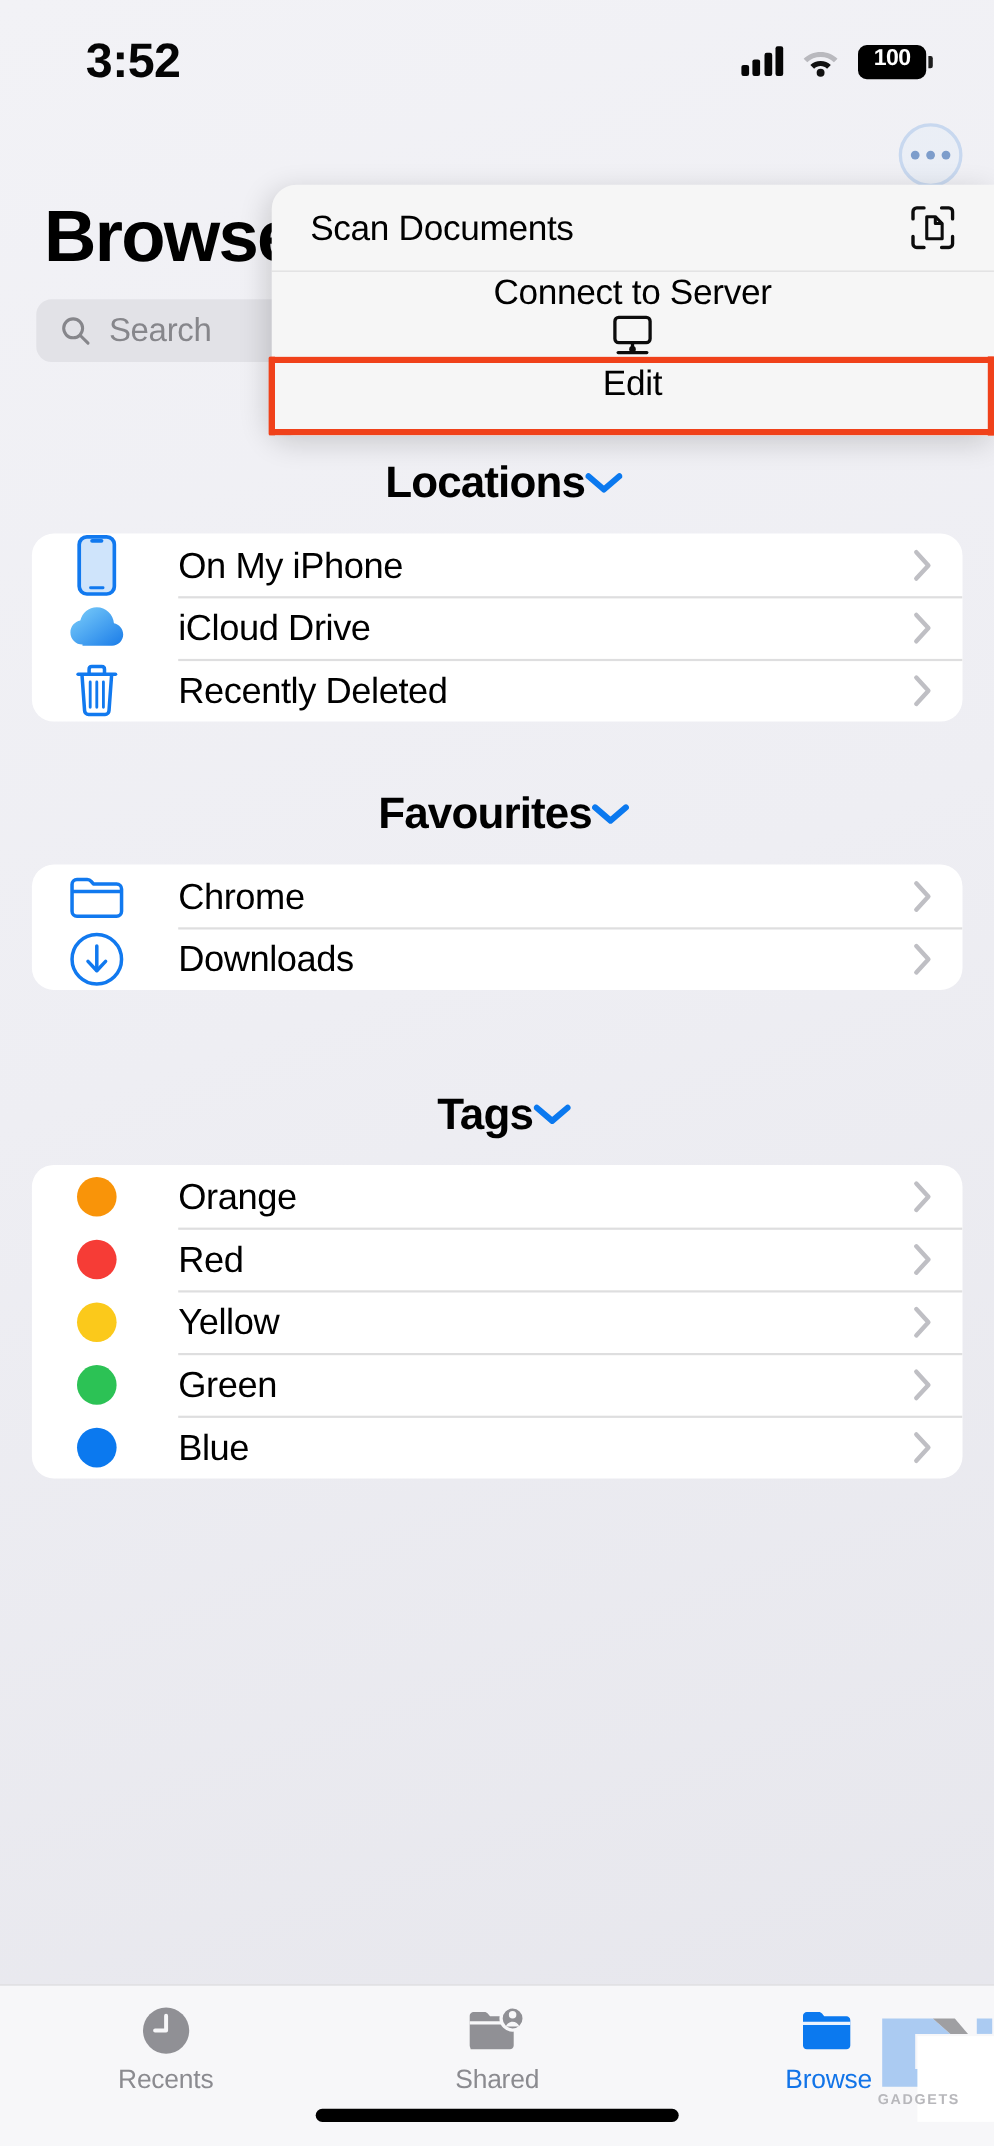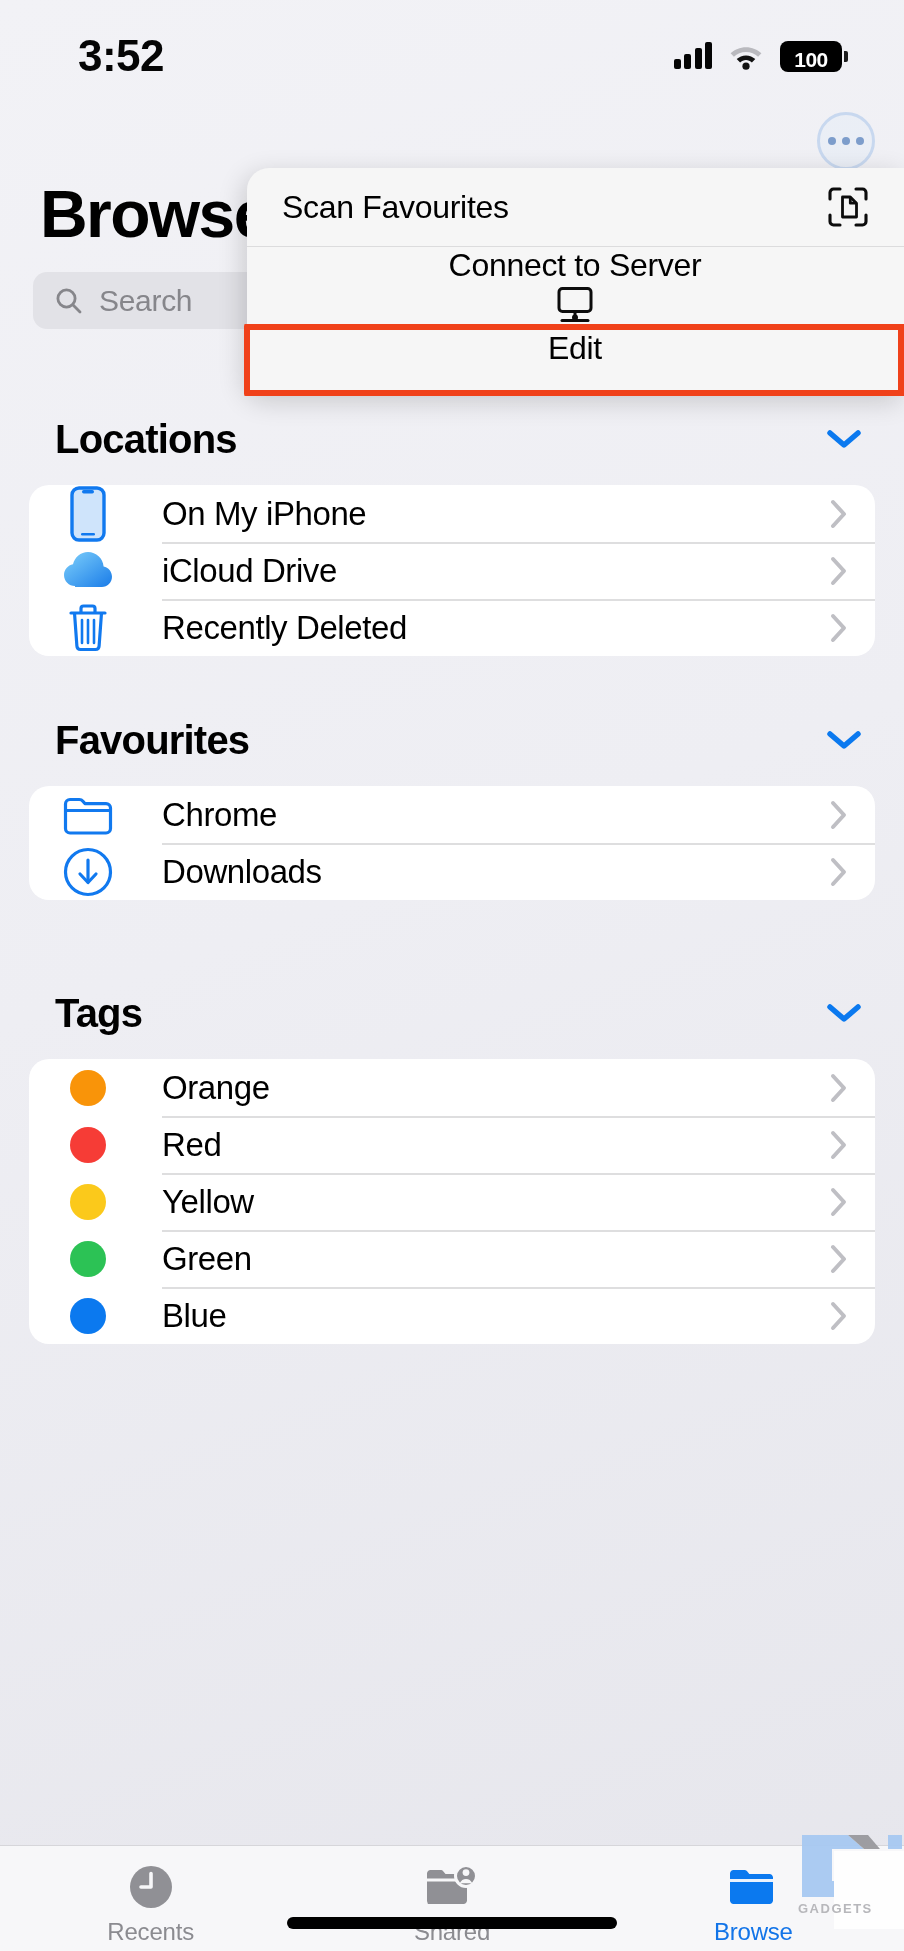--- a/index.html
+++ b/index.html
@@ -48,21 +48,21 @@
   .cellular span:nth-child(3) { height: 21px; }
   .cellular span:nth-child(4) { height: 27px; }
 
   .wifi-icon { width: 36px; height: 27px; }
   .battery-wrap { display: flex; align-items: center; }
   .battery-body {
     width: 62px; height: 31px;
     background: #000;
     border-radius: 8px;
     display: flex;
-    align-items: flex-end;
+    align-items: flex-start;
     justify-content: center;
   }
   .battery-body span {
     color: #fff;
     font-size: 21px;
     font-weight: 700;
     letter-spacing: -0.5px;
   }
   .battery-tip {
     width: 4px; height: 11px;
@@ -161,21 +161,21 @@
     position: absolute;
     top: -6px; right: 0;
     width: 6px; height: calc(100% + 12px);
     background: #f0411a;
   }
 
   
   .section-header {
     display: flex;
     align-items: center;
-    justify-content: space-between;
+    justify-content: center;
     padding: 0 43px 0 55px;
     height: 56px;
   }
   .section-title {
     font-size: 40px;
     font-weight: 700;
     color: #000;
     letter-spacing: -0.8px;
   }
   .chevron-down { width: 34px; height: 20px; }
@@ -223,21 +223,21 @@
 
   
   #locations-section { position: absolute; top: 411px; left: 0; width: 904px; }
   #favourites-section { position: absolute; top: 712px; left: 0; width: 904px; }
   #tags-section { position: absolute; top: 985px; left: 0; width: 904px; }
 
   
   .tab-bar {
     position: absolute;
     left: 0; bottom: 0;
-    width: 904px; height: 106px;
+    width: 904px; height: 147px;
     background: #f7f7f9;
     border-top: 1.5px solid #d6d6da;
     display: flex;
     align-items: flex-start;
     padding-top: 17px;
     z-index: 40;
   }
   .tab {
     flex: 1;
     display: flex;
@@ -471,21 +471,21 @@
           <polyline points="3,3 14,15 3,27" fill="none" stroke="#bfbfc4" stroke-width="4" stroke-linecap="round" stroke-linejoin="round"></polyline>
         </svg>
       </div>
 
     </div>
   </div>
 
   <div class="context-menu">
 
     <div class="menu-item">
-      <span class="menu-item-label">Scan Favourites</span>
+      <span class="menu-item-label">Scan Documents</span>
       <svg class="menu-icon" viewBox="0 0 40 40">
         <path d="M2 12V5.5C2 3.6 3.6 2 5.5 2H12" fill="none" stroke="#0c0c0c" stroke-width="3.1" stroke-linecap="round"></path>
         <path d="M28 2h6.5C36.4 2 38 3.6 38 5.5V12" fill="none" stroke="#0c0c0c" stroke-width="3.1" stroke-linecap="round"></path>
         <path d="M38 28v6.5c0 1.9-1.6 3.5-3.5 3.5H28" fill="none" stroke="#0c0c0c" stroke-width="3.1" stroke-linecap="round"></path>
         <path d="M12 38H5.5C3.6 38 2 36.4 2 34.5V28" fill="none" stroke="#0c0c0c" stroke-width="3.1" stroke-linecap="round"></path>
         <path d="M14.5 10h7.8l6.2 6.2V30H14.5z" fill="none" stroke="#0c0c0c" stroke-width="2.8" stroke-linejoin="round"></path>
         <path d="M22.3 10v6.2h6.2" fill="none" stroke="#0c0c0c" stroke-width="2.8" stroke-linejoin="round"></path>
       </svg>
     </div>
 

